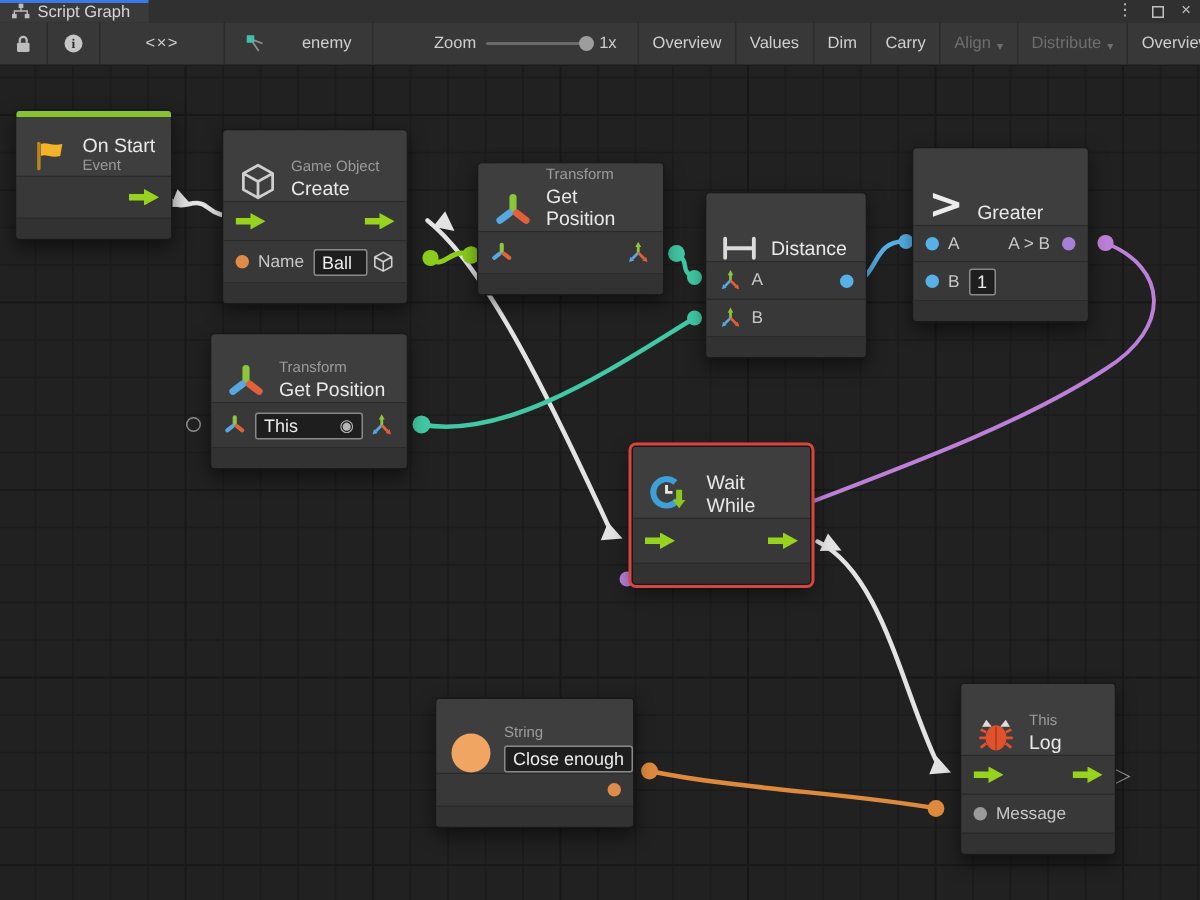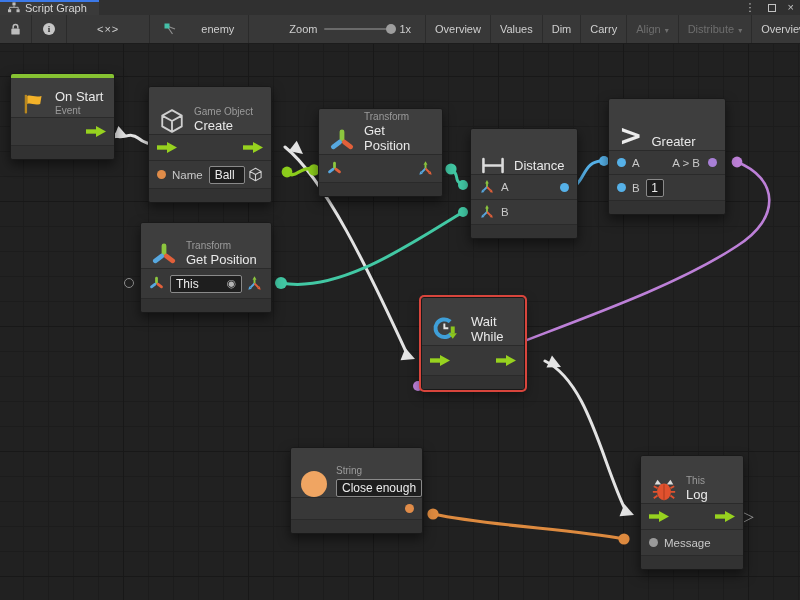--- a/index.html
+++ b/index.html
@@ -401,21 +401,21 @@
         </span>
         <span class="pr">
             <svg width="17" height="17">
               <use href="#icon-vec3"></use>
             </svg>
           </span>
       </div>
       <div class="foot"></div>
     </div>
 
-    <div class="node selected" style="left:421px;top:253px;width:104px">
+    <div class="node selected" style="left:421px;top:253px;width:120px">
       <div class="hdr" style="height:48px">
         <span class="hic">
           <svg width="30" height="30" viewBox="0 0 34 34">
             <circle cx="14" cy="15" r="10" fill="none" stroke="#3f9fd8" stroke-width="4.5" stroke-dasharray="48 15" transform="rotate(35 14 15)"></circle>
             <path d="M14,9.5 L14,15 L18.5,15" fill="none" stroke="#e6e6e6" stroke-width="2.2"></path>
             <line x1="23.5" y1="13" x2="23.5" y2="21" stroke="#8cc61e" stroke-width="4.5"></line>
             <polygon points="23.5,27 18.8,20.8 28.2,20.8" fill="#8cc61e"></polygon>
           </svg>
         </span>
         <div class="tt">
@@ -430,21 +430,21 @@
           </span>
         <span class="pr">
             <svg width="20" height="11">
               <use href="#icon-arrow"></use>
             </svg>
           </span>
       </div>
       <div class="foot"></div>
     </div>
 
-    <div class="node" style="left:290px;top:403px;width:133px">
+    <div class="node" style="left:290px;top:421px;width:133px">
       <div class="hdr" style="height:50px">
         <span class="hic">
             <span class="strcircle"></span>
           </span>
         <div class="tt" style="gap:2px">
           <span class="sub">String</span>
           <span class="field" style="width:86px">
             <span style="overflow:hidden;white-space:nowrap">Close enough!</span>
           </span>
         </div>

